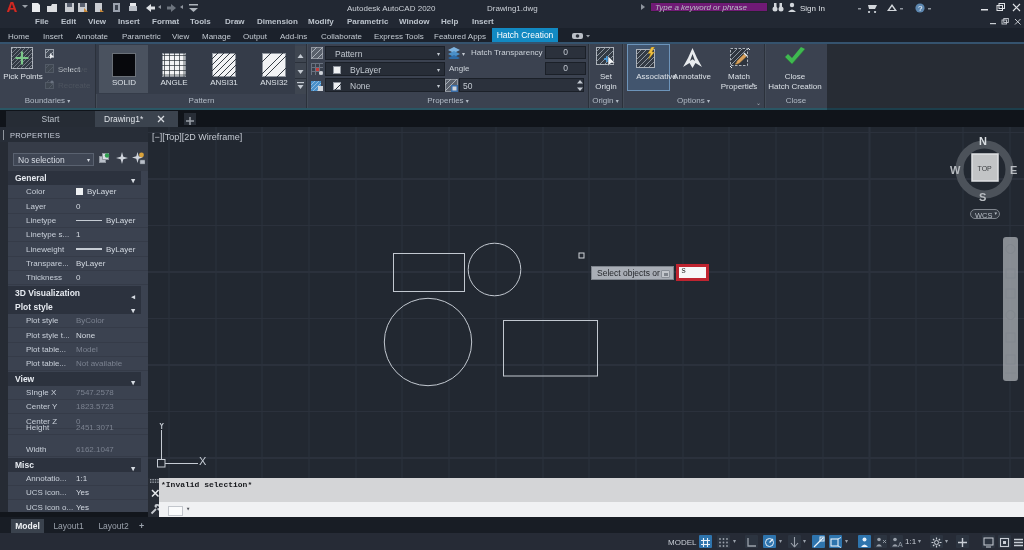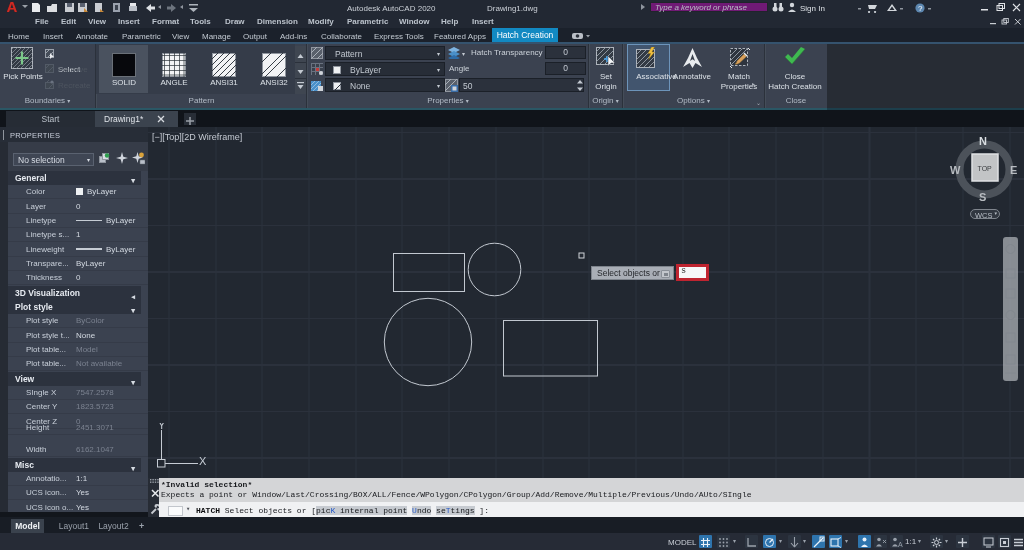--- a/index.html
+++ b/index.html
@@ -539,32 +539,28 @@
         <rect x="5.8" y="2.5" width="1.4" height="1.4"></rect>
         <rect x="8.2" y="2.5" width="1.4" height="1.4"></rect>
         <rect x="10.6" y="2.5" width="1.4" height="1.4"></rect>
     </g>
     <path d="M3 11 L9.5 17.5 M9.5 11 L3 17.5" stroke="#e8ebee" stroke-width="1.5"></path>
     <path d="M2.5 34.5 L7 30 M6 26.8 a2.8 2.8 0 1 1 4.2 4.2 M6 26.8 l1.6 1.6 M10.2 31 l-1.6-1.6" stroke="#c8ccd2" stroke-width="1.8" fill="none"></path>
   </svg>
 </div>
 <div class="abs" id="cmdhist">
   <div style="position:absolute;left:2px;top:2px;font-size:8px;font-weight:bold;">*Invalid selection*</div>
-  <div style="position:absolute;left:2px;top:12px;font-size:8px;">Expects a point or Window/Last/Crossing/BOX/ALL/Fence/WPolygon/CPolygon/Group/Add/Remove/Multiple/Previous/Undo/AUto/SIngle</div>
 </div>
 <div class="abs" id="cmdinput">
   <div style="position:absolute;left:9px;top:4px;width:15px;height:10px;background:#fafbfc;border:1px solid #c2c6cc;"></div>
   <span style="position:absolute;left:27px;top:3px;font-size:7px;color:#50545a;">▾</span>
-  <div style="position:absolute;left:37px;top:4px;font-size:8px;white-space:nowrap;">
-    <b style="color:#0a0b0d;">HATCH</b> Select objects or [<span style="background:#c6cad0;color:#15171a;">pic<span style="color:#2458c8;">K</span> internal point</span> <span style="background:#c6cad0;color:#15171a;"><span style="color:#2458c8;">U</span>ndo</span> <span style="background:#c6cad0;color:#15171a;">se<span style="color:#2458c8;">T</span>tings</span> ]:
-  </div>
 </div>
 <div class="abs" id="layoutbar">
   <div style="position:absolute;left:11px;top:2px;width:33px;height:14px;background:#3a424d;color:#eef1f4;font-size:8.5px;font-weight:bold;text-align:center;line-height:14px;">Model</div>
-  <div style="position:absolute;left:48px;top:2px;width:41px;height:14px;color:#9aa1ab;font-size:8.5px;text-align:right;line-height:14px;">Layout1</div>
+  <div style="position:absolute;left:48px;top:2px;width:41px;height:14px;color:#9aa1ab;font-size:8.5px;text-align:center;line-height:14px;">Layout1</div>
   <div style="position:absolute;left:93px;top:2px;width:41px;height:14px;color:#9aa1ab;font-size:8.5px;text-align:center;line-height:14px;">Layout2</div>
   <div style="position:absolute;left:139px;top:4px;font-size:9px;color:#9aa1ab;font-weight:bold;">+</div>
 </div>
 <div class="abs" id="statusbar">
   <span style="position:absolute;left:668px;top:5px;font-size:8px;color:#c9ced6;">MODEL</span>
   <div class="sticon stblue" style="left:699px"><svg width="13" height="13" viewBox="0 0 13 13">
         <path d="M2 4.5 h9 M2 8.5 h9 M4.5 2 v9 M8.5 2 v9" stroke="#eaf2fa" stroke-width="1.1"></path>
       </svg></div>
   <div class="sticon stdark" style="left:717px"><svg width="13" height="13" viewBox="0 0 13 13">
         <g fill="#9aa1ab">

